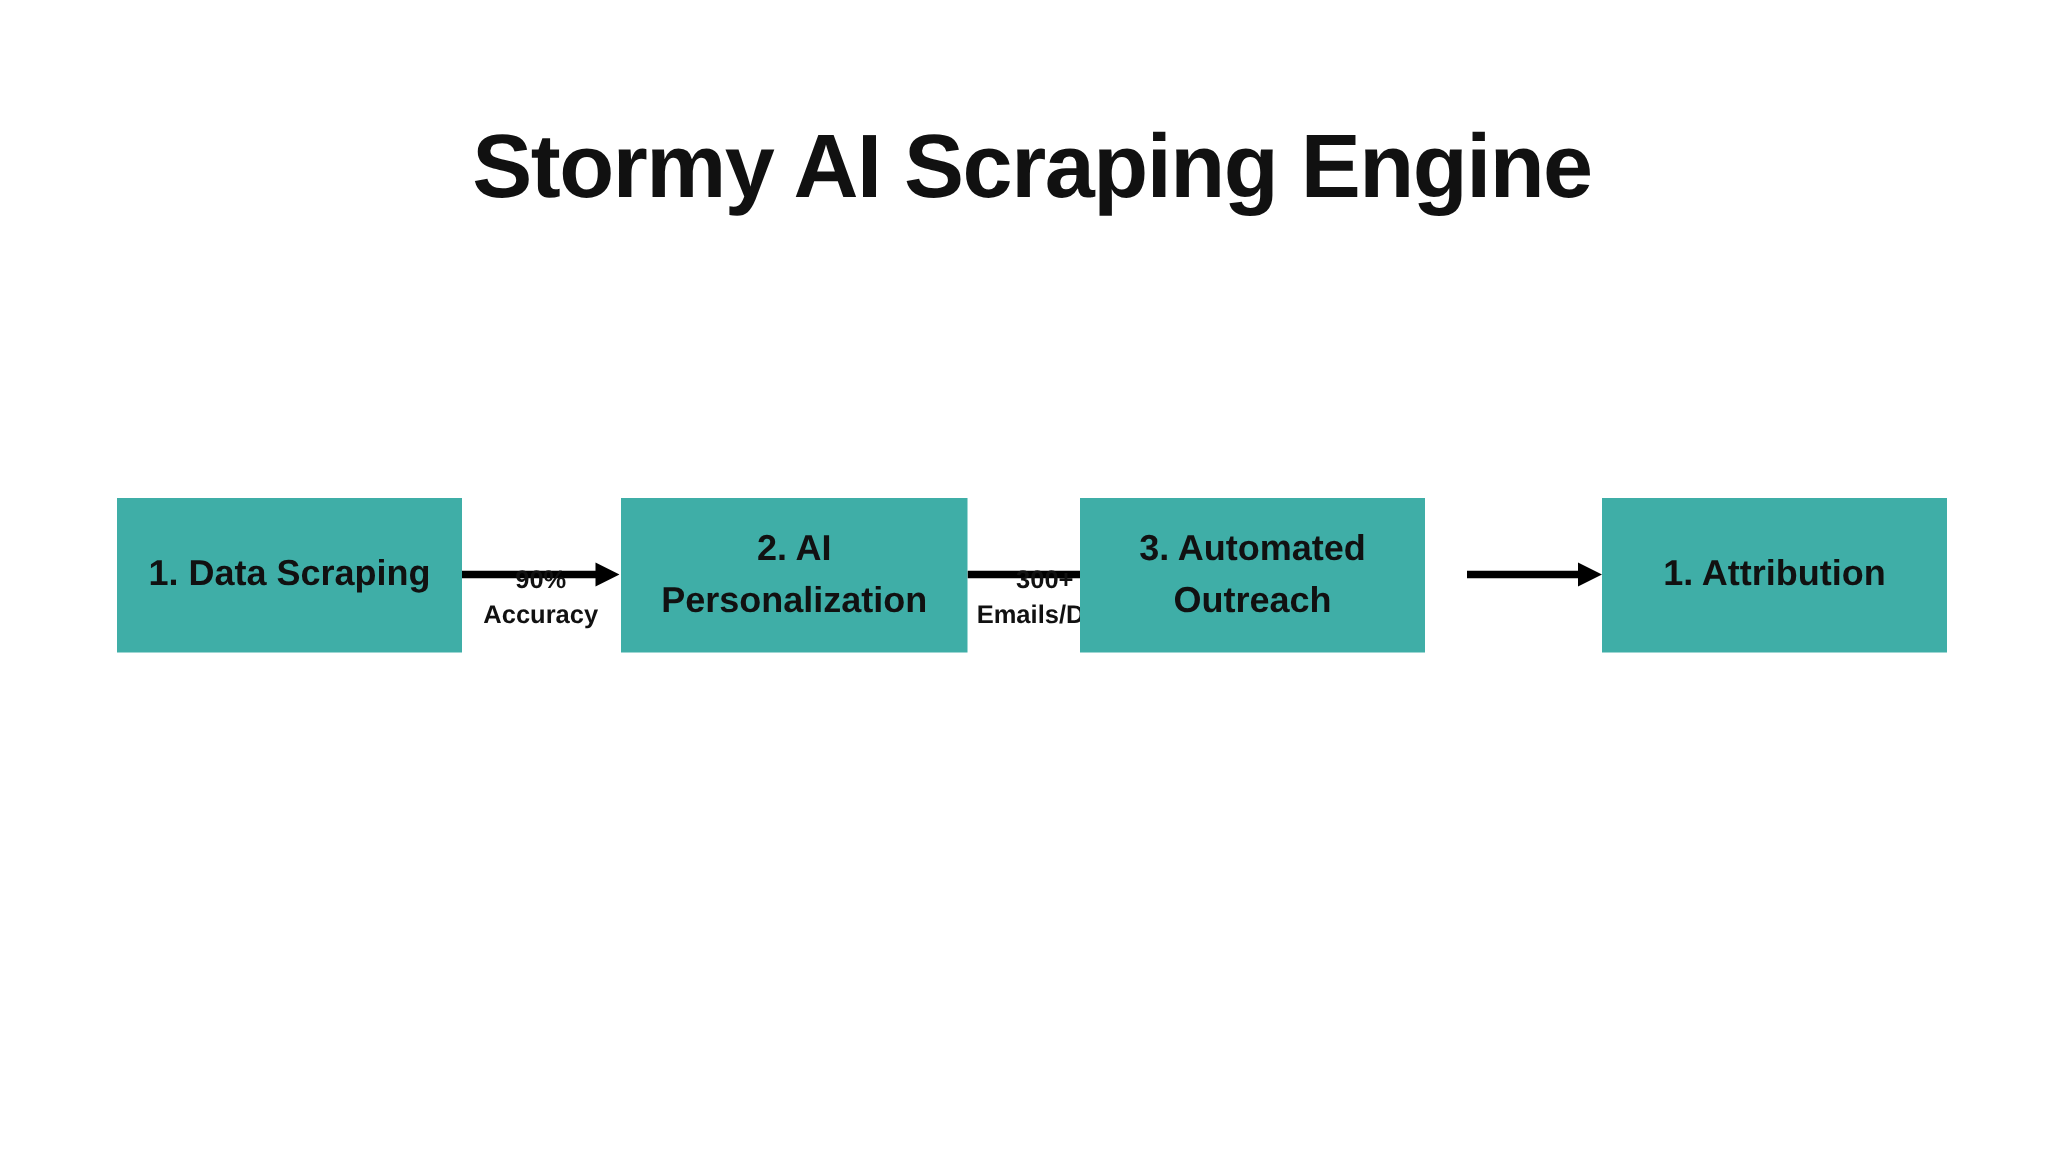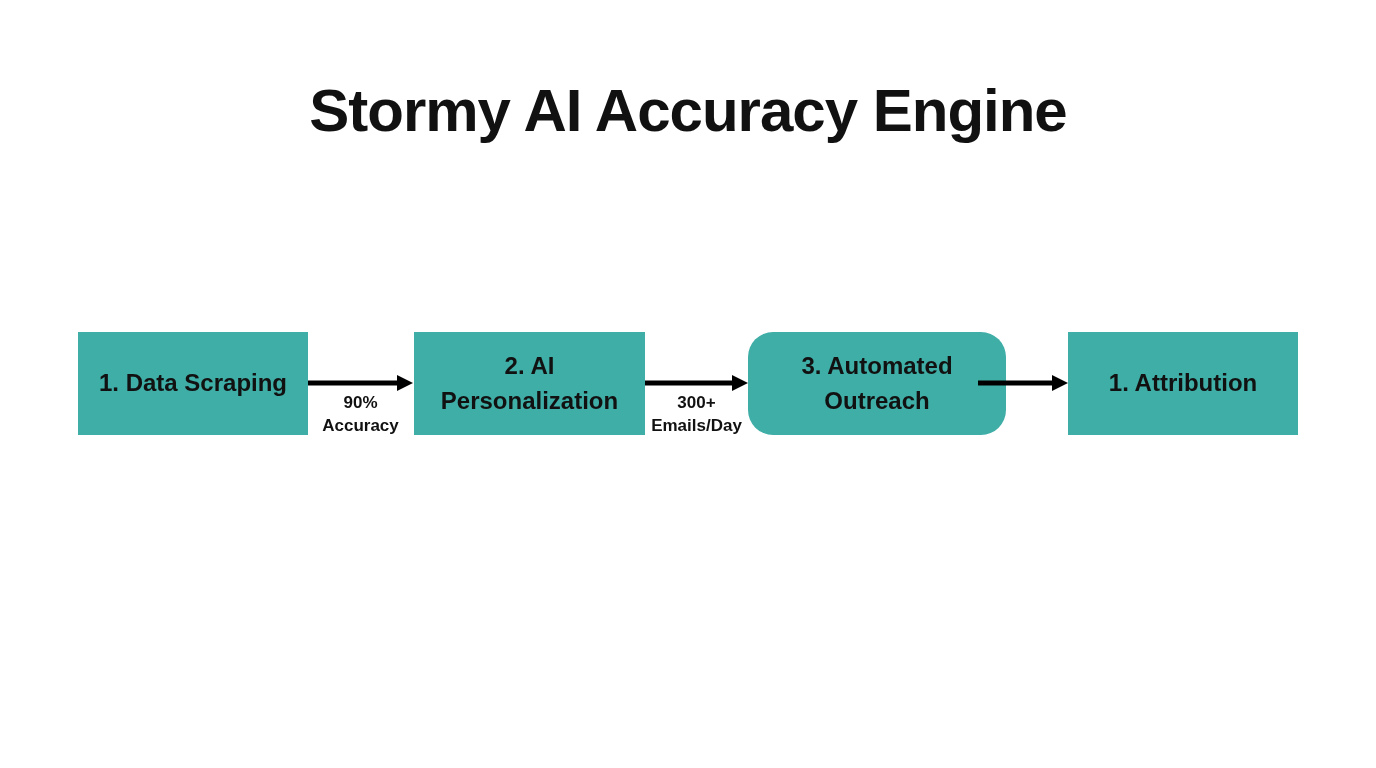--- a/index.html
+++ b/index.html
@@ -47,50 +47,50 @@
   .step-label {
     font-size: 24px;
     font-weight: 700;
     color: var(--color-text);
     line-height: 1.45;
     white-space: pre-line;
     padding: 0 6px;
   }
   .box-1 { left: 78px;   width: 230px; }
   .box-2 { left: 414px;  width: 231px; }
-  .box-3 { left: 748px;  width: 258px; border-radius: 25px; }
+  .box-3 { left: 720px;  width: 230px; }
   .box-4 { left: 1068px; width: 230px; }
   .arrow {
     position: absolute;
     top: 374px;
     height: 18px;
   }
   .arrow-1 { left: 308px; width: 105px; }
   .arrow-2 { left: 645px; width: 103px; }
   .arrow-3 { left: 978px; width: 90px;  }
   .arrow svg { display: block; width: 100%; height: 100%; }
   .connector-label {
     position: absolute;
-    top: 392px;
+    top: 376px;
     text-align: center;
     font-size: 17px;
     font-weight: 700;
     color: var(--color-text);
     line-height: 1.33;
     white-space: pre-line;
   }
   .label-1 { left: 298px; width: 125px; }
   .label-2 { left: 640px; width: 113px; }
 </style>
 </head>
 <body>
 
 <div class="canvas">
 
-  <h1 class="slide-title">Stormy AI Accuracy Engine</h1>
+  <h1 class="slide-title">Stormy AI Scraping Engine</h1>
 
   <div class="step-box box-1">
     <span class="step-label">1. Data Scraping</span>
   </div>
 
   <div class="arrow arrow-1">
     <svg viewBox="0 0 105 18" preserveAspectRatio="none" aria-hidden="true">
       <line x1="0" y1="9" x2="91" y2="9" stroke="#000000" stroke-width="5"></line>
       <polygon points="89,1 105,9 89,17" fill="#000000"></polygon>
     </svg>

